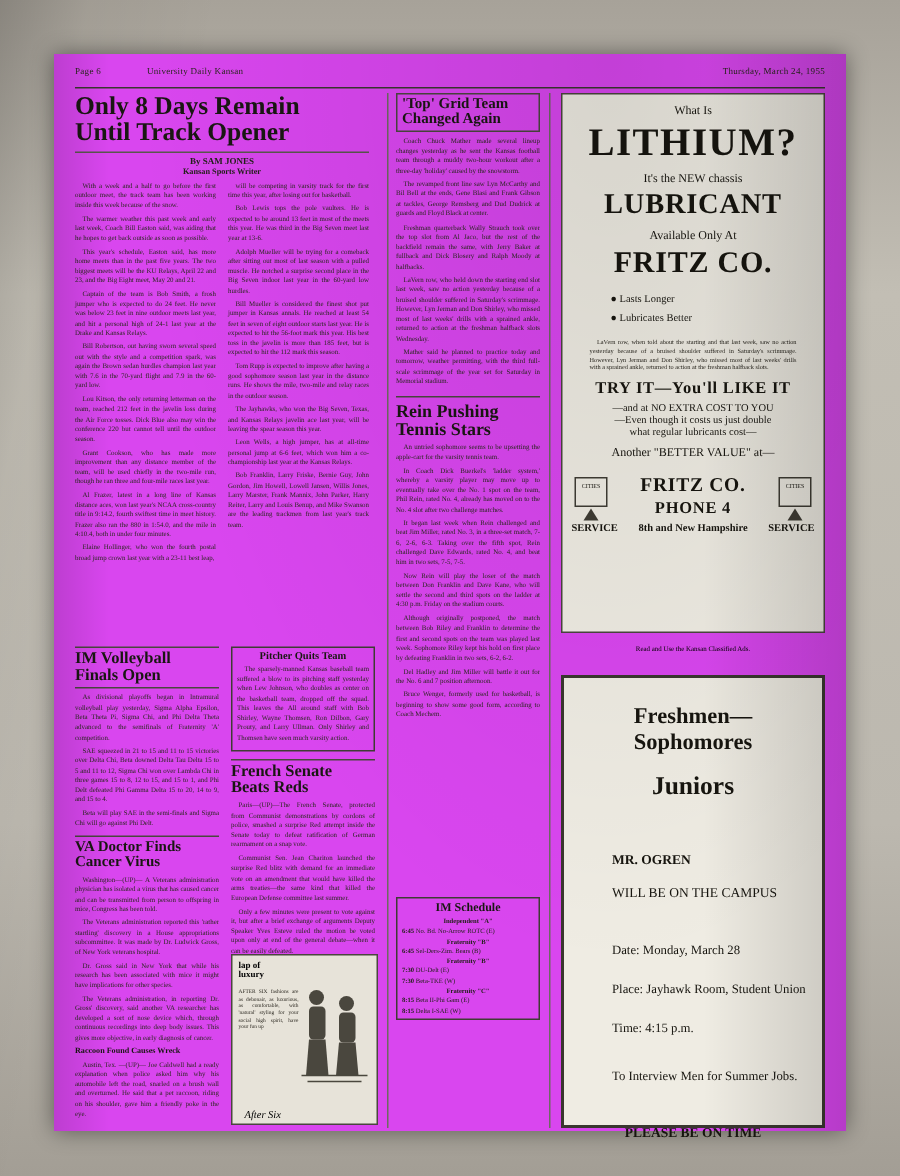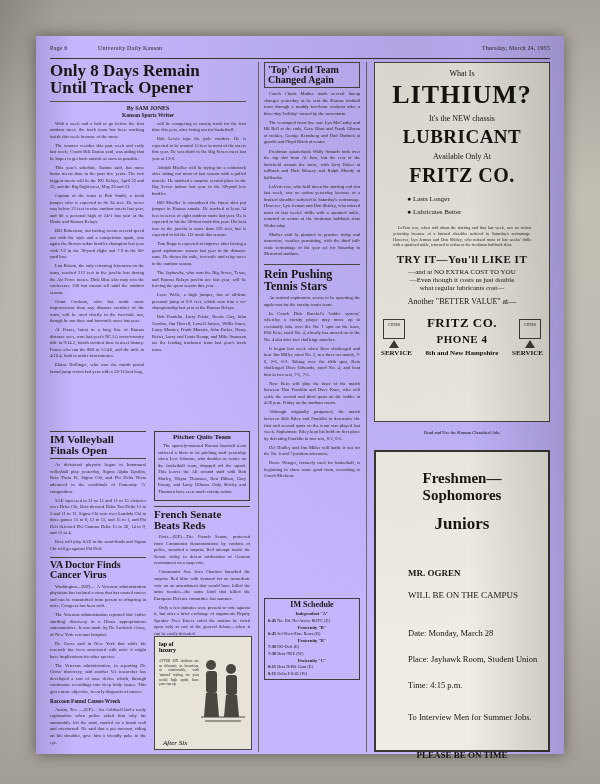--- a/index.html
+++ b/index.html
@@ -8,21 +8,21 @@
     background:#b9b5ac;
     font-family:"Liberation Serif", serif;
   }
   
   #scan{position:absolute;inset:0;background:
      linear-gradient(100deg, rgba(0,0,0,0.18) 0%, rgba(0,0,0,0.04) 8%, rgba(255,255,255,0.0) 20%),
      linear-gradient(180deg,#a7a299 0%, #c2beb4 25%, #bcb8af 70%, #a39e95 100%);
   }
   #page{
     position:absolute;left:36px;top:36px;width:528px;height:718px;
-    background:#c4b5fd;
+    background:#d946ef;
     box-shadow:0 0 14px rgba(0,0,0,.45);
   }
   #page:after{ 
     content:"";position:absolute;inset:0;pointer-events:none;
     background:linear-gradient(90deg, rgba(0,0,0,.13) 0%, rgba(0,0,0,0) 7%, rgba(0,0,0,0) 82%, rgba(0,0,0,.16) 100%),
                radial-gradient(ellipse at 70% 0%, rgba(0,0,0,.10), rgba(0,0,0,0) 60%);
   }
   .masthead{
     position:absolute;left:14px;top:8px;right:14px;height:14px;
     border-bottom:1px solid #3a372f;

